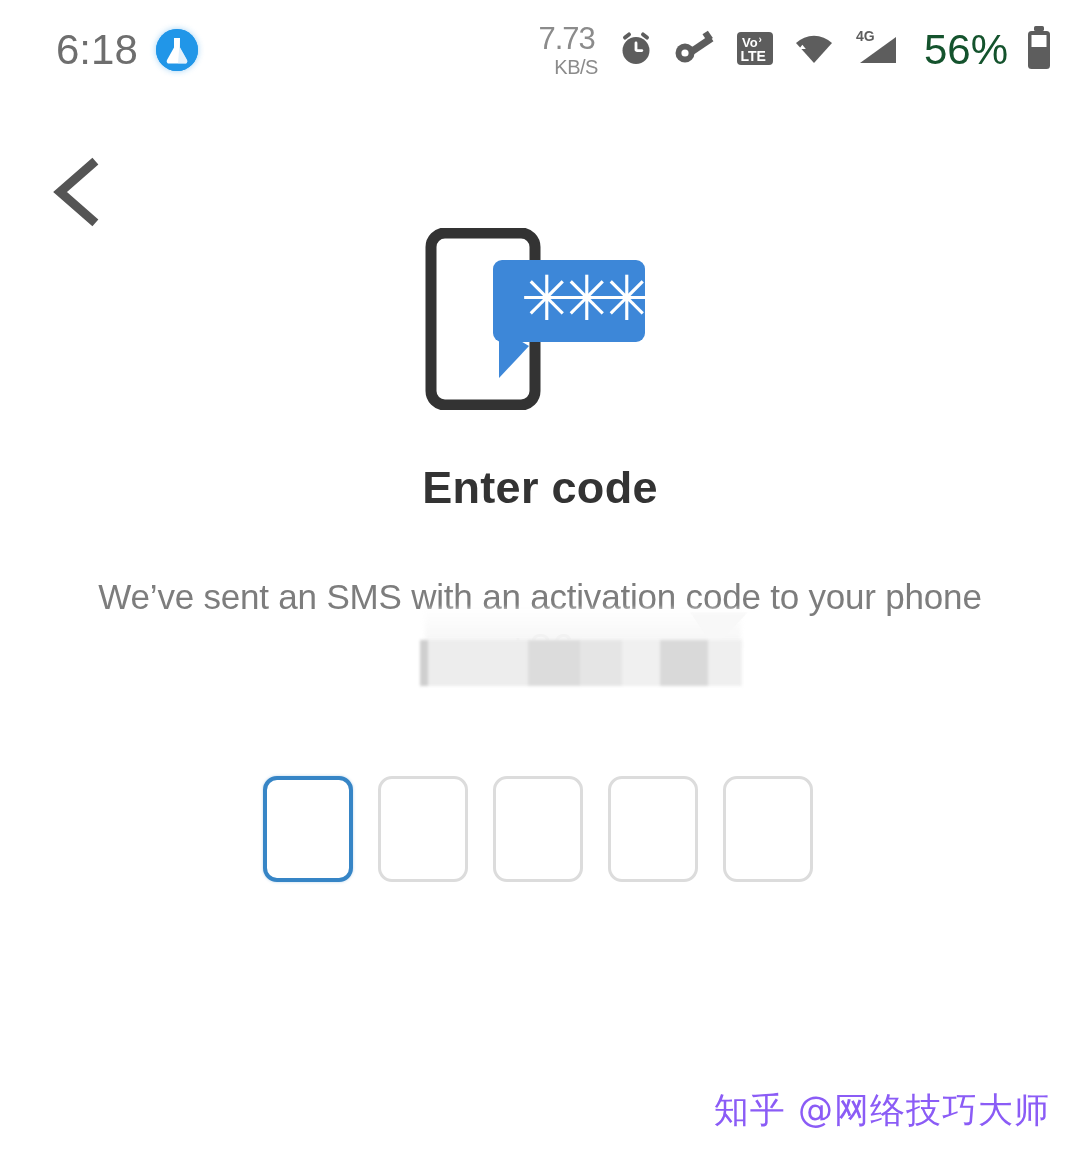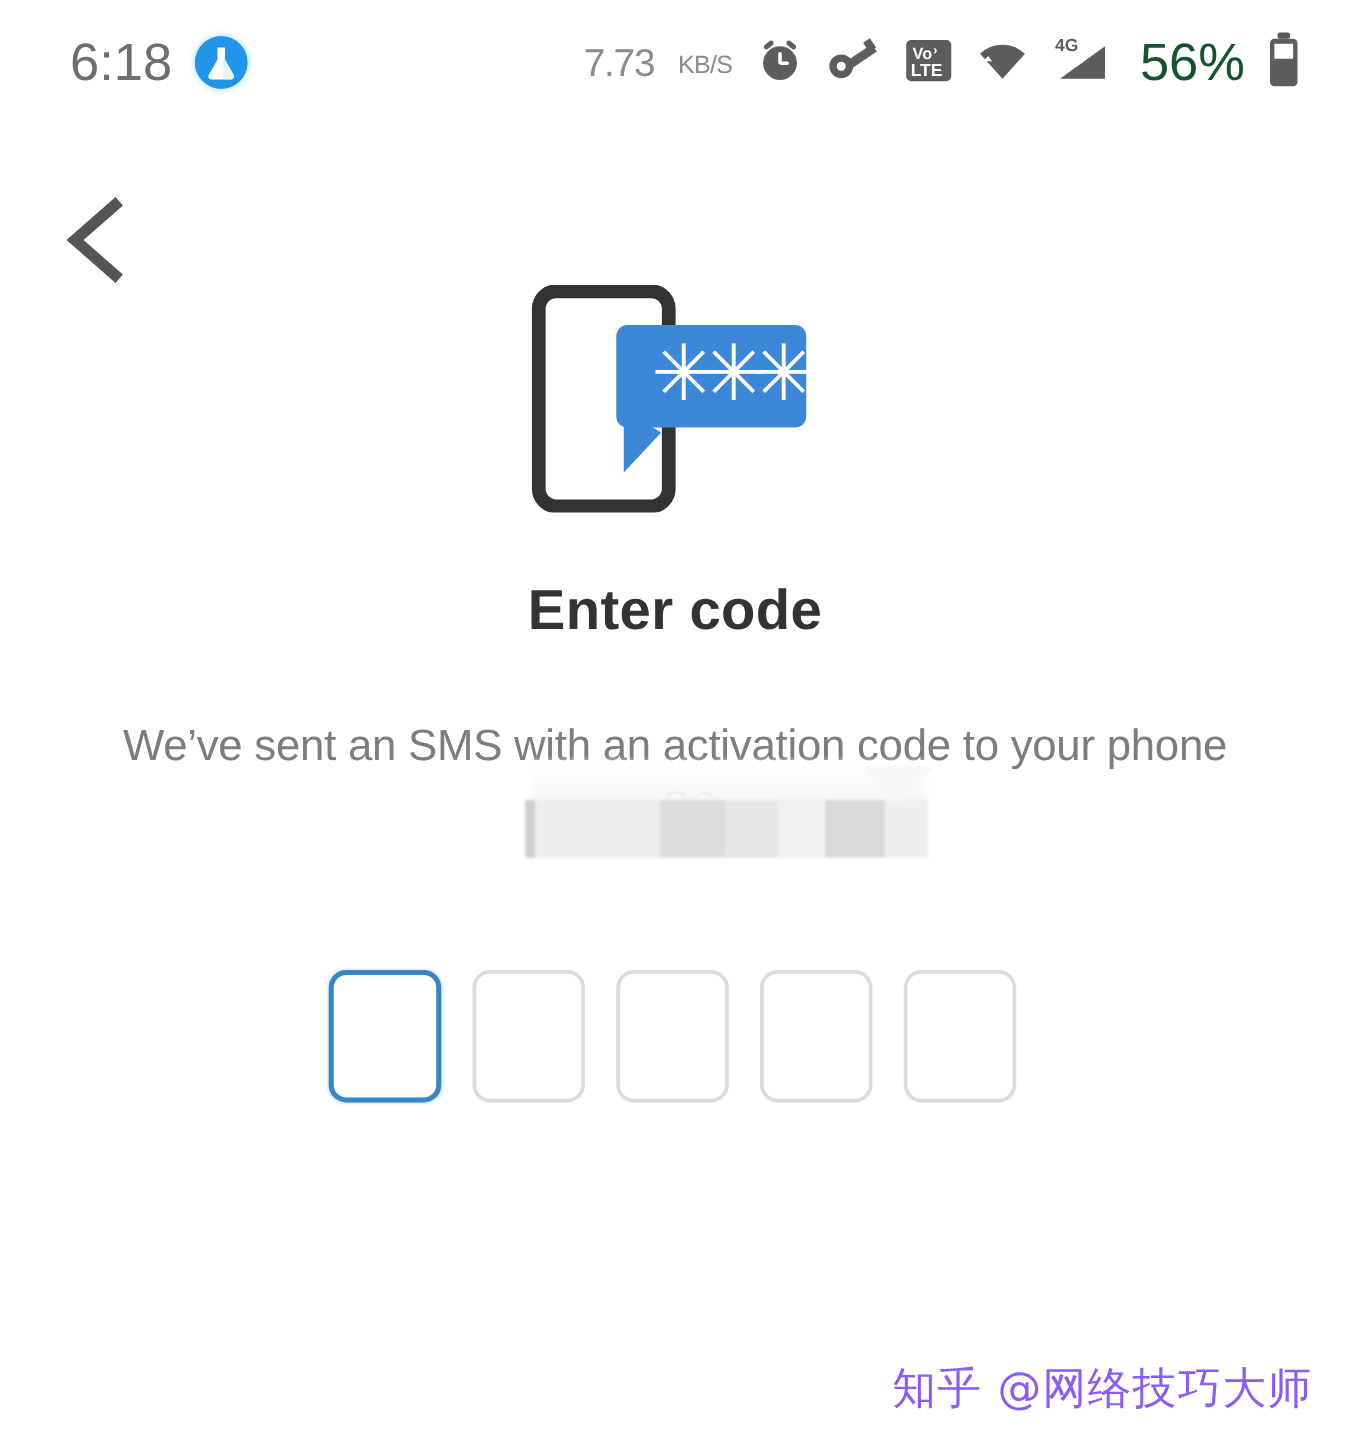--- a/index.html
+++ b/index.html
@@ -18,21 +18,21 @@
 
   
   .statusbar {
     position: absolute;
     left: 0; top: 0;
     width: 1080px;
     height: 100px;
     display: flex;
     align-items: center;
     justify-content: space-between;
-    padding: 0 38px 0 56px;
+    padding: 0 26px 0 56px;
     box-sizing: border-box;
   }
   .sb-left {
     display: flex;
     align-items: center;
     gap: 18px;
   }
   .sb-clock {
     font-size: 42px;
     color: #6e6e6e;
@@ -50,21 +50,21 @@
   }
   .sb-appicon svg { position: absolute; left: 0; top: 0; }
 
   .sb-right {
     display: flex;
     align-items: center;
     gap: 14px;
   }
   .sb-speed {
     display: flex;
-    flex-direction: row;
+    flex-direction: column;
     align-items: center;
     line-height: 1;
     color: #8b8b8b;
     margin-right: 2px;
   }
   .sb-speed .num { font-size: 31px; letter-spacing: -1px; }
   .sb-speed .unit { font-size: 20px; margin-top: 3px; letter-spacing: -0.5px; margin-left: 19px; }
 
   .icon-dark { fill: #5d5d5d; }
   .sb-pct {

